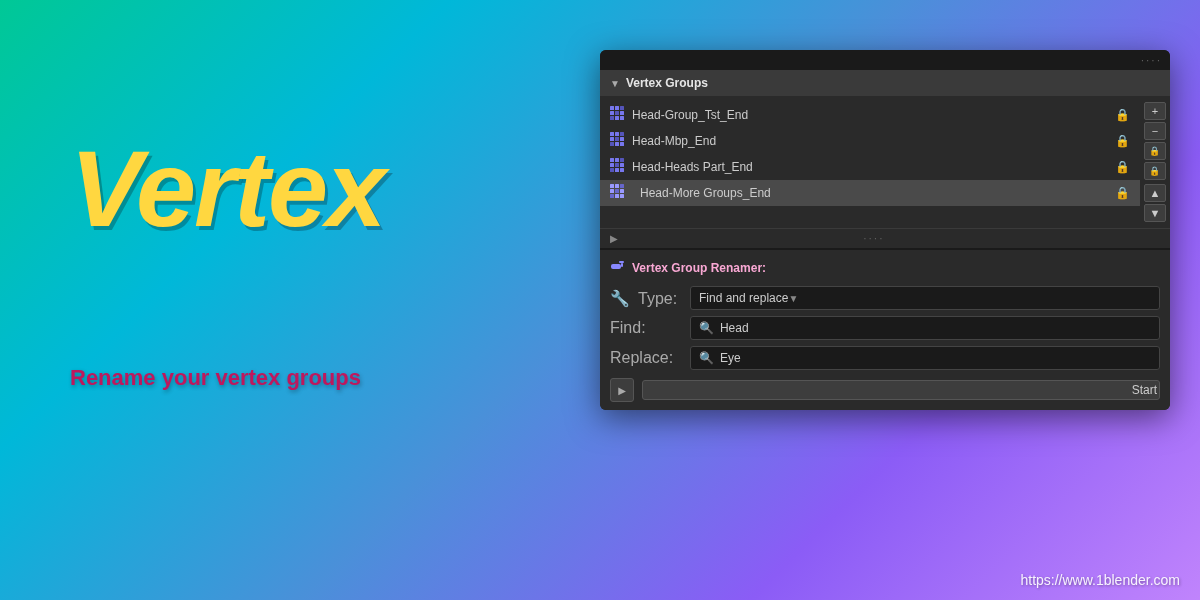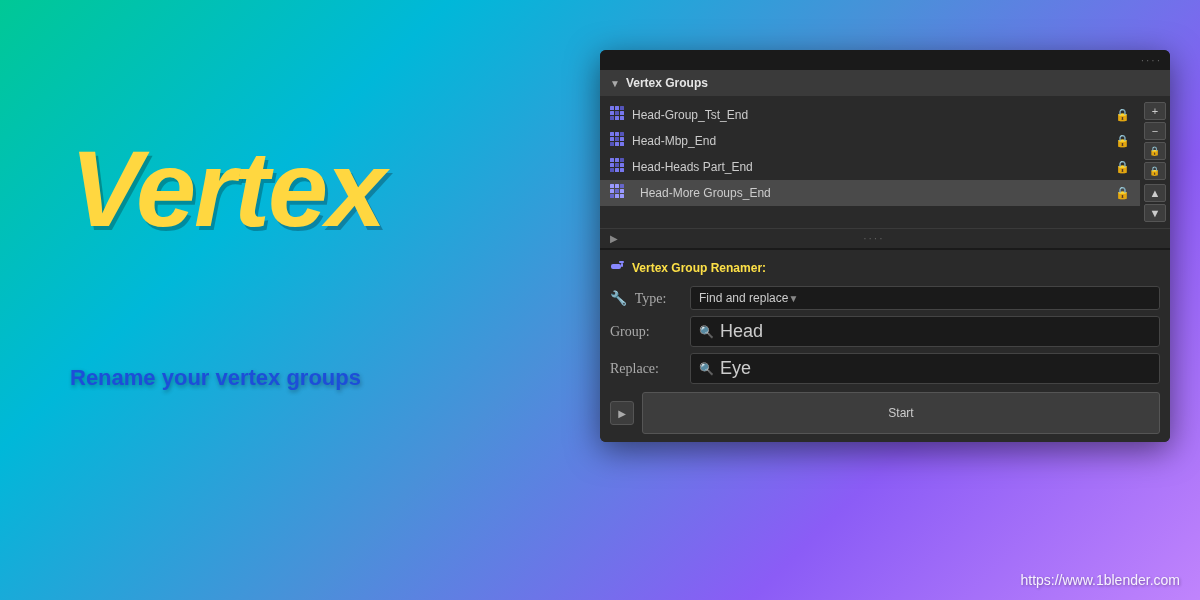--- a/index.html
+++ b/index.html
@@ -37,21 +37,21 @@
       line-height: 0.95;
       letter-spacing: -2px;
       text-shadow: 3px 4px 0px rgba(0,0,0,0.25);
       font-style: italic;
       font-family: 'Arial Black', 'Impact', sans-serif;
     }
 
     .subtitle {
       font-size: 22px;
       font-weight: 700;
-      color: #1d4ed8;
+      color: #be185d;
       margin-top: 20px;
       line-height: 1.4;
       text-shadow: 1px 2px 4px rgba(0,0,0,0.3);
     }
 
     .blender-panel {
       position: absolute;
       right: 30px;
       top: 50px;
       width: 570px;
@@ -187,38 +187,37 @@
     }
 
     .renamer-header {
       display: flex;
       align-items: center;
       gap: 6px;
       margin-bottom: 8px;
     }
 
     .renamer-header-text {
-      color: #fde047;
+      color: #f9a8d4;
       font-size: 12px;
       font-weight: 600;
     }
 
     .renamer-row {
       display: flex;
       align-items: center;
       margin-bottom: 6px;
       gap: 10px;
     }
 
     .renamer-label {
       color: #aaaaaa;
-      font-size: 14px;
+      font-size: 16px;
       width: 70px;
       flex-shrink: 0;
-      font-family: Liberation Serif, serif;
     }
 
     .renamer-value {
       flex: 1;
     }
 
     .dropdown-field {
       background: #1a1a1a;
       border: 1px solid #444;
       border-radius: 3px;
@@ -249,21 +248,21 @@
       gap: 6px;
     }
 
     .search-icon {
       color: #888;
       font-size: 12px;
     }
 
     .input-text {
       color: #cccccc;
-      font-size: 18px;
+      font-size: 12px;
     }
 
     .start-row {
       display: flex;
       align-items: center;
       gap: 8px;
       margin-top: 8px;
     }
 
     .play-btn {
@@ -278,24 +277,24 @@
       color: #aaa;
       font-size: 10px;
       cursor: pointer;
     }
 
     .start-btn {
       flex: 1;
       background: #3d3d3d;
       border: 1px solid #555;
       border-radius: 3px;
-      padding: 13px;
+      padding: 2px;
       color: #cccccc;
       font-size: 12px;
-      text-align: center;
+      text-align: right;
       cursor: pointer;
     }
 
     .website-url {
       position: absolute;
       bottom: 12px;
       right: 20px;
       color: white;
       font-size: 14px;
       font-weight: 500;
@@ -448,21 +447,21 @@
       </div>
       <div class="renamer-value">
         <div class="dropdown-field">
           <span>Find and replace</span>
           <span class="dropdown-arrow">▼</span>
         </div>
       </div>
     </div>
 
     <div class="renamer-row">
-      <div class="renamer-label">Group:</div>
+      <div class="renamer-label">Find:</div>
       <div class="renamer-value">
         <div class="input-field">
           <span class="search-icon">🔍</span>
           <span class="input-text">Head</span>
         </div>
       </div>
     </div>
 
     <div class="renamer-row">
       <div class="renamer-label">Replace:</div>

